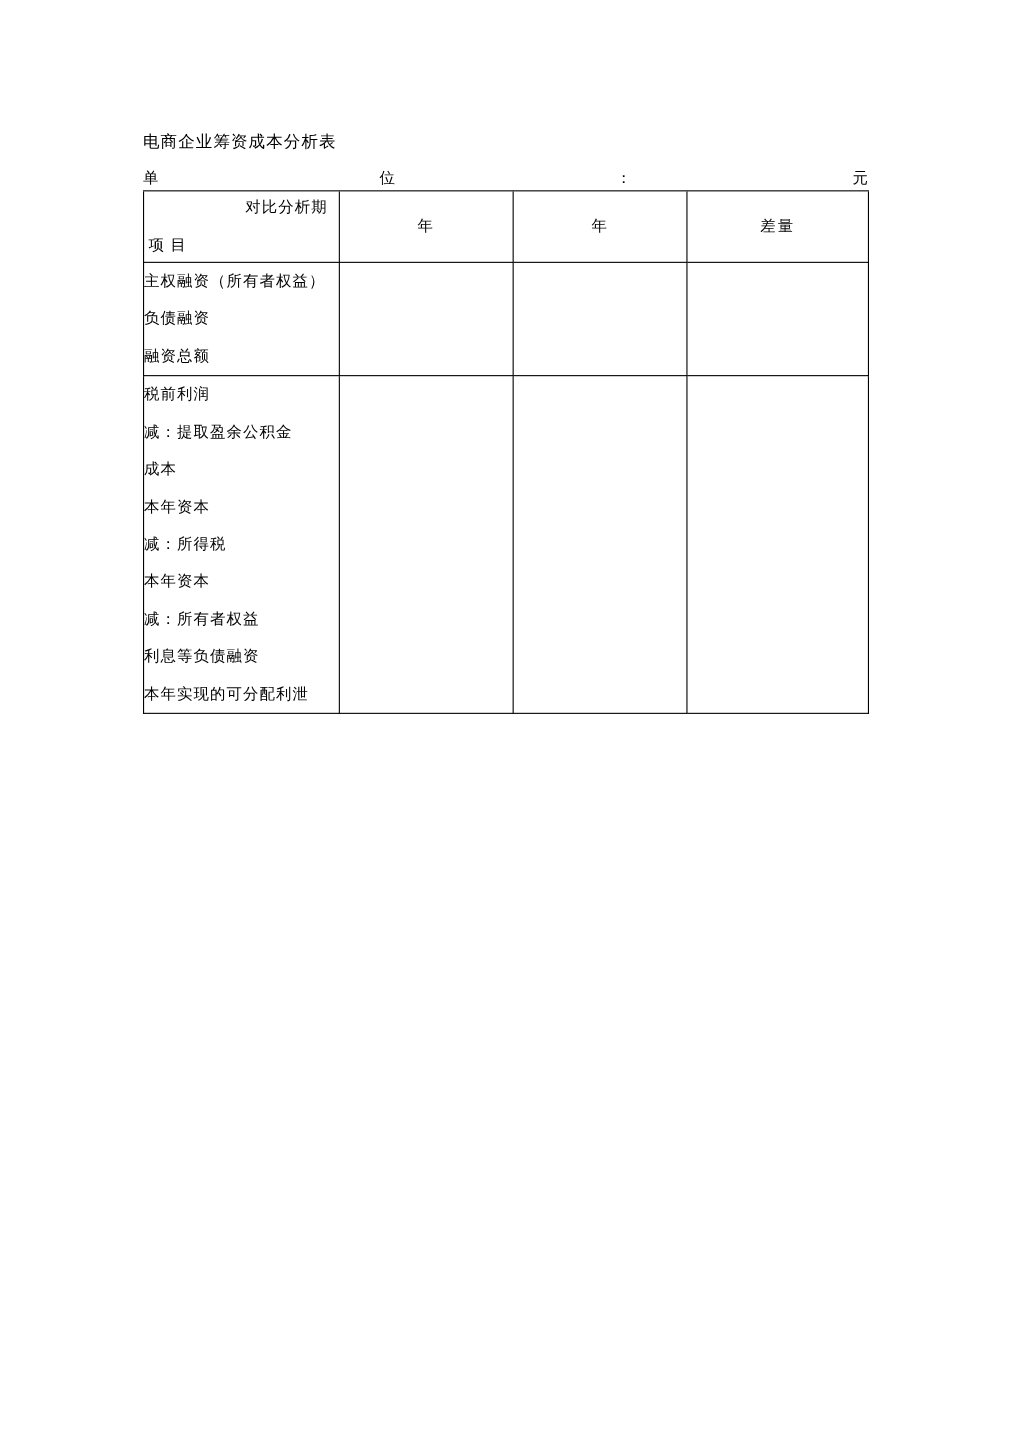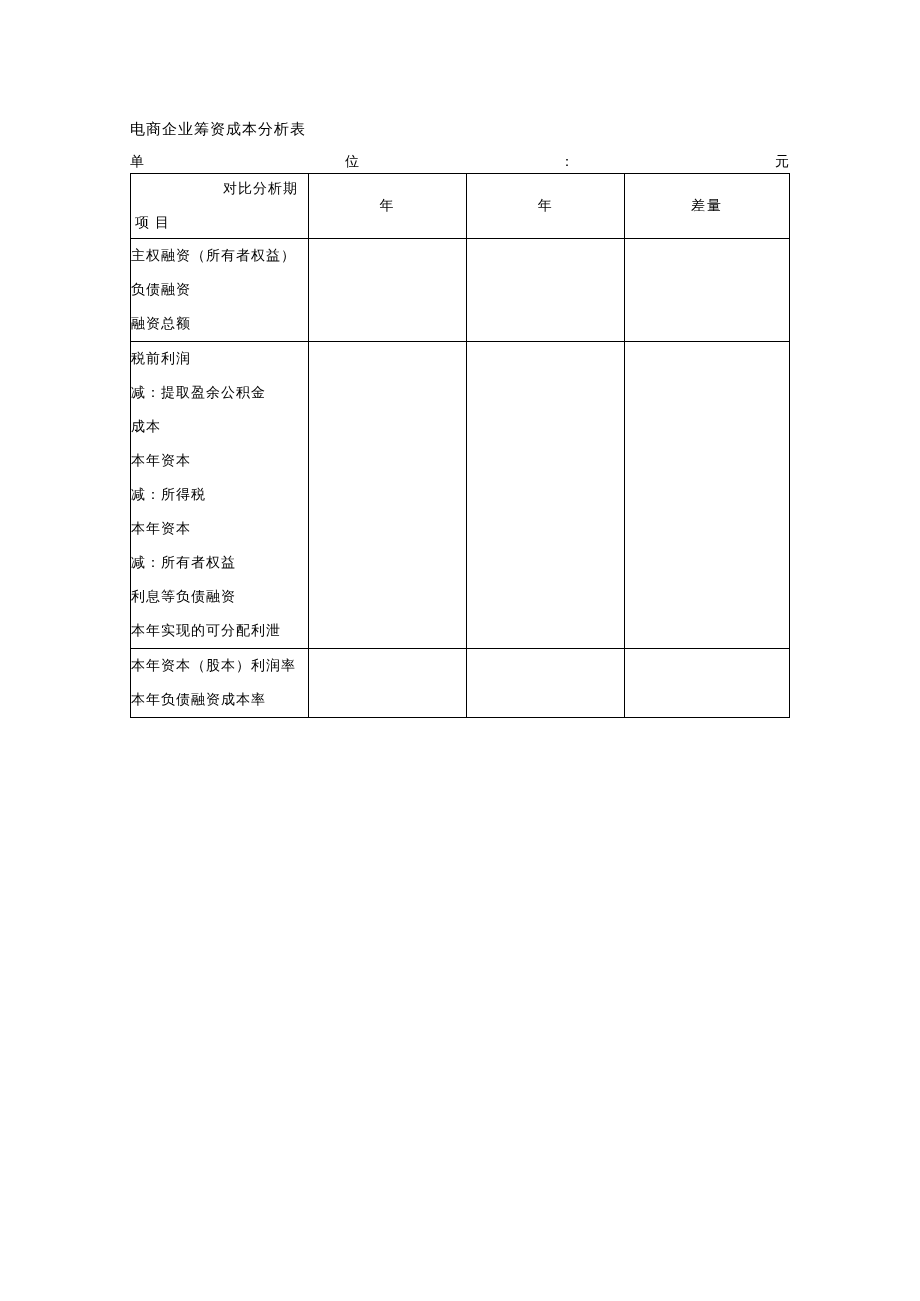--- a/index.html
+++ b/index.html
@@ -134,26 +134,17 @@
         <div class="line">本年资本</div>
         <div class="line">减：所有者权益</div>
         <div class="line">利息等负债融资</div>
         <div class="line">本年实现的可分配利泄</div>
       </td>
       <td></td>
       <td></td>
       <td></td>
     </tr>
 
-    <tr>
-      <td class="row-lines">
-        <div class="line">本年资本（股本）利润率</div>
-        <div class="line">本年负债融资成本率</div>
-      </td>
-      <td></td>
-      <td></td>
-      <td></td>
-    </tr>
 
   </tbody>
     </table>
 
 </div>
 
 </body></html>

